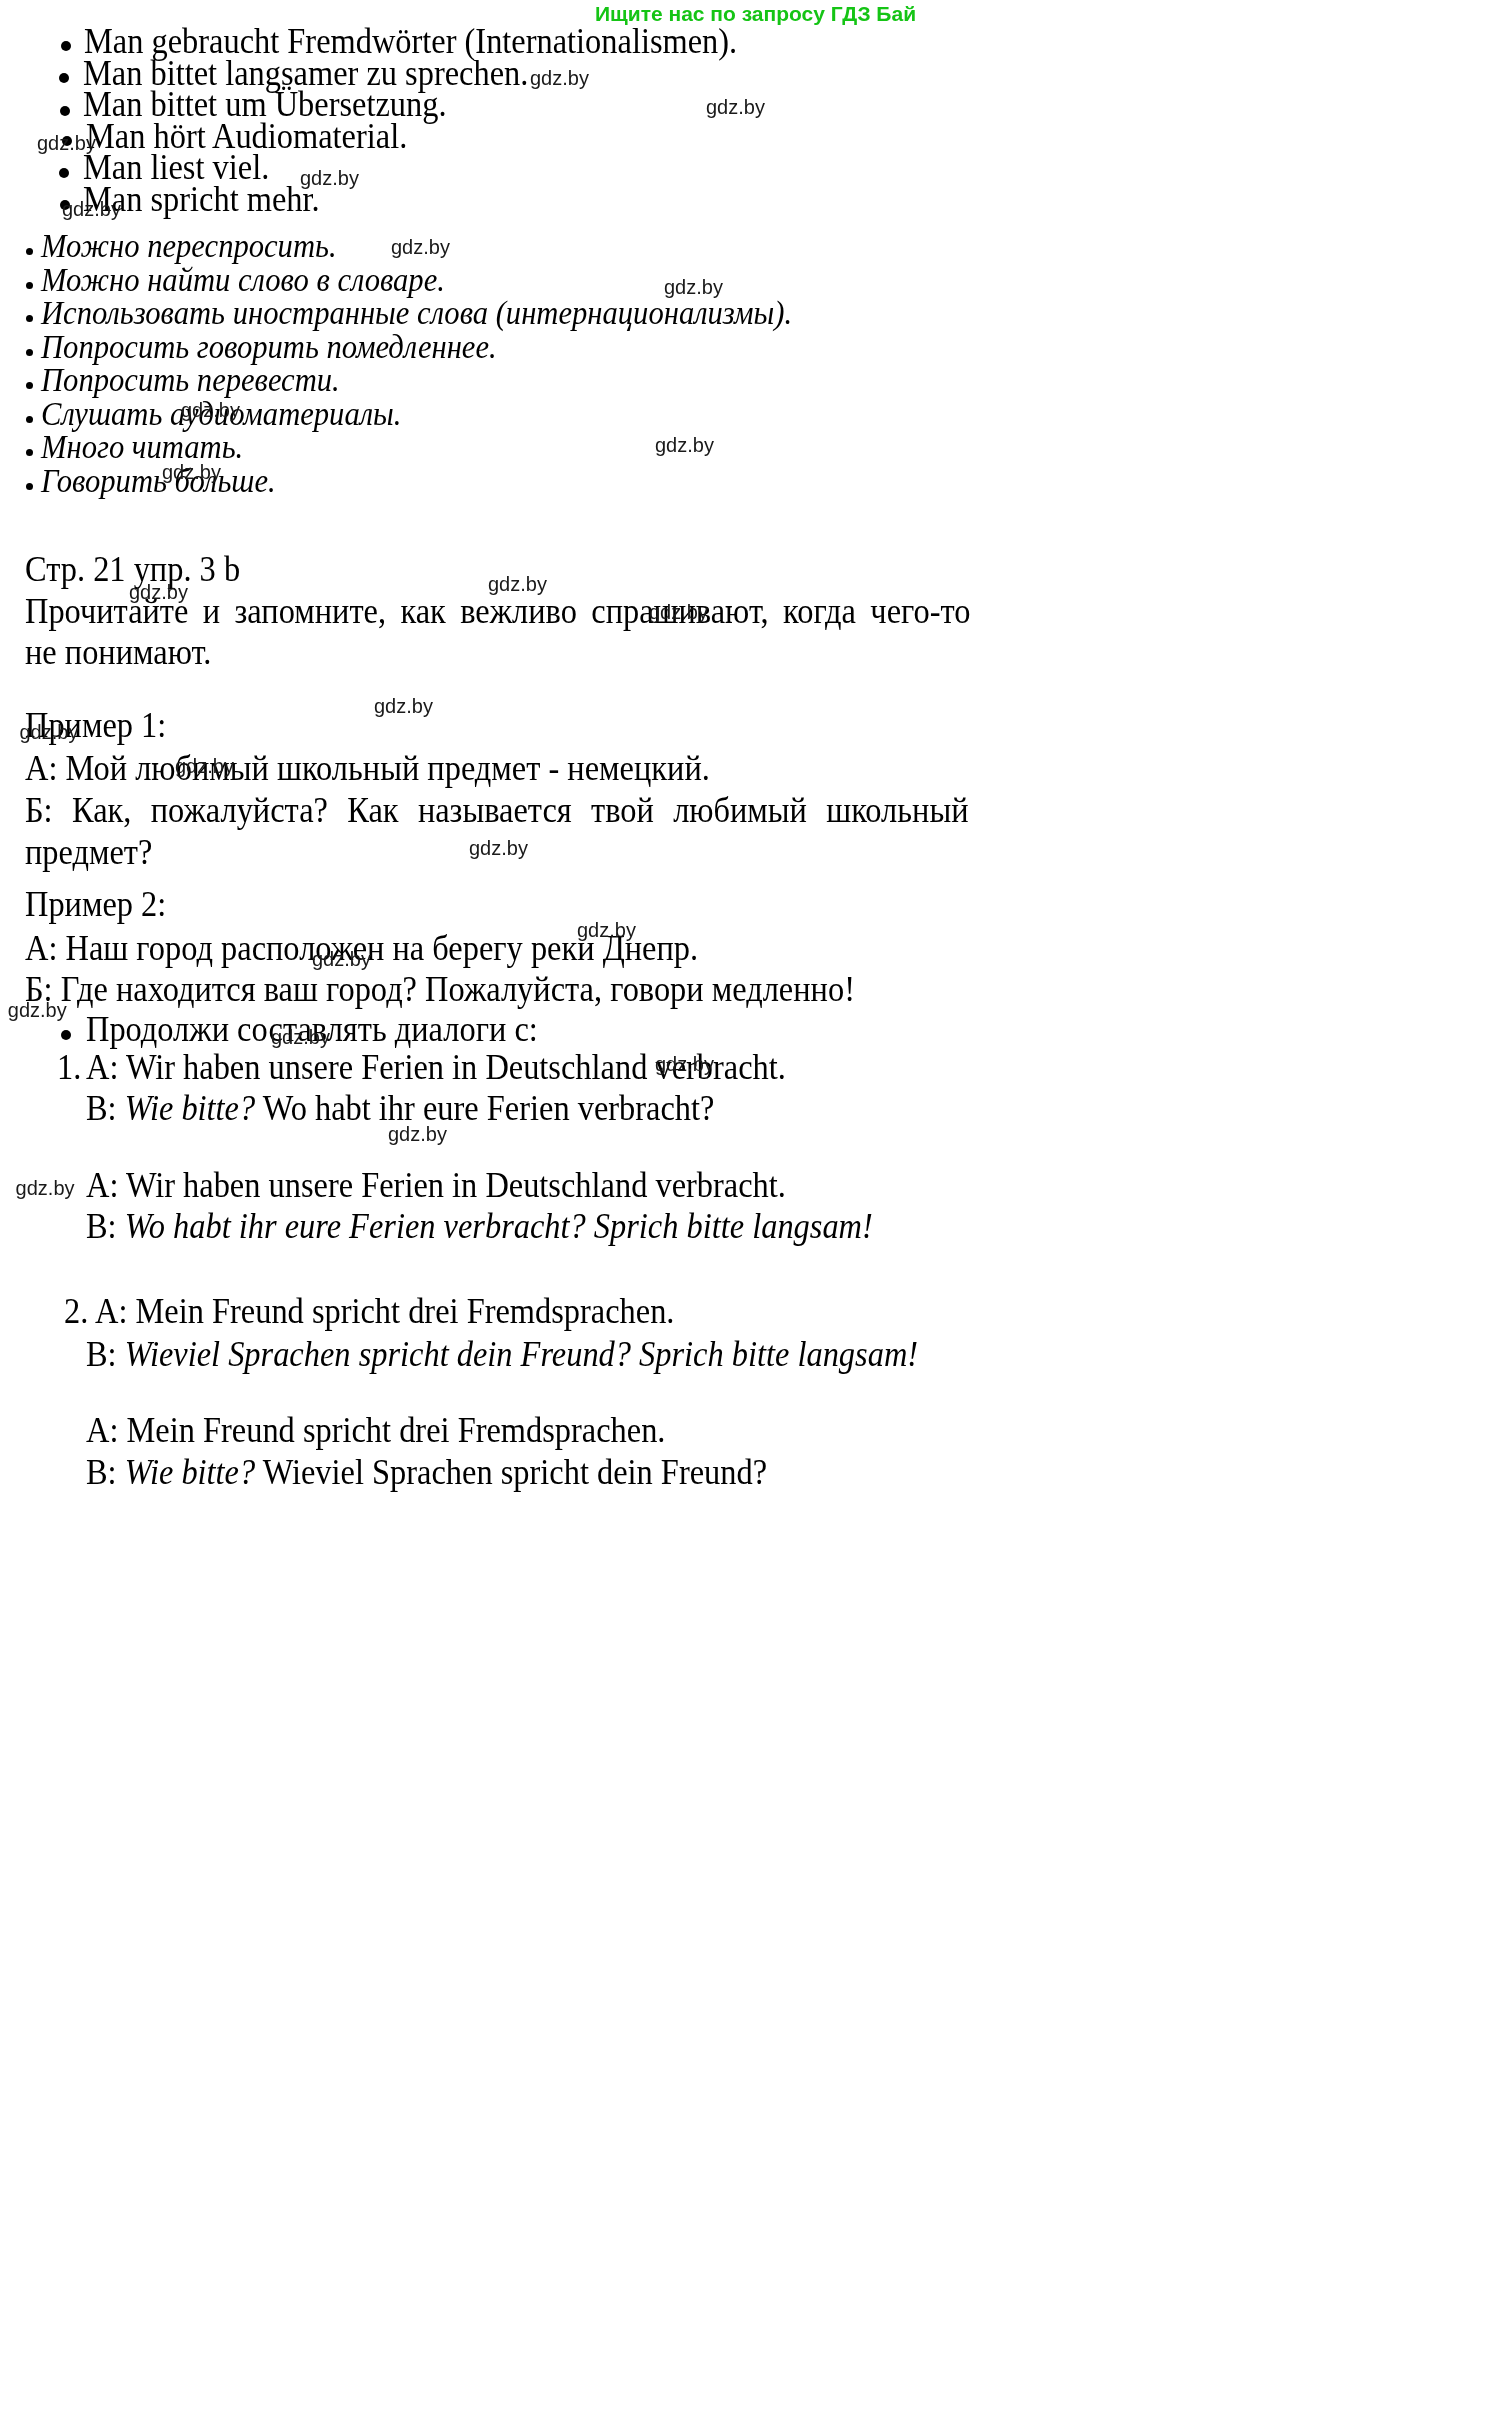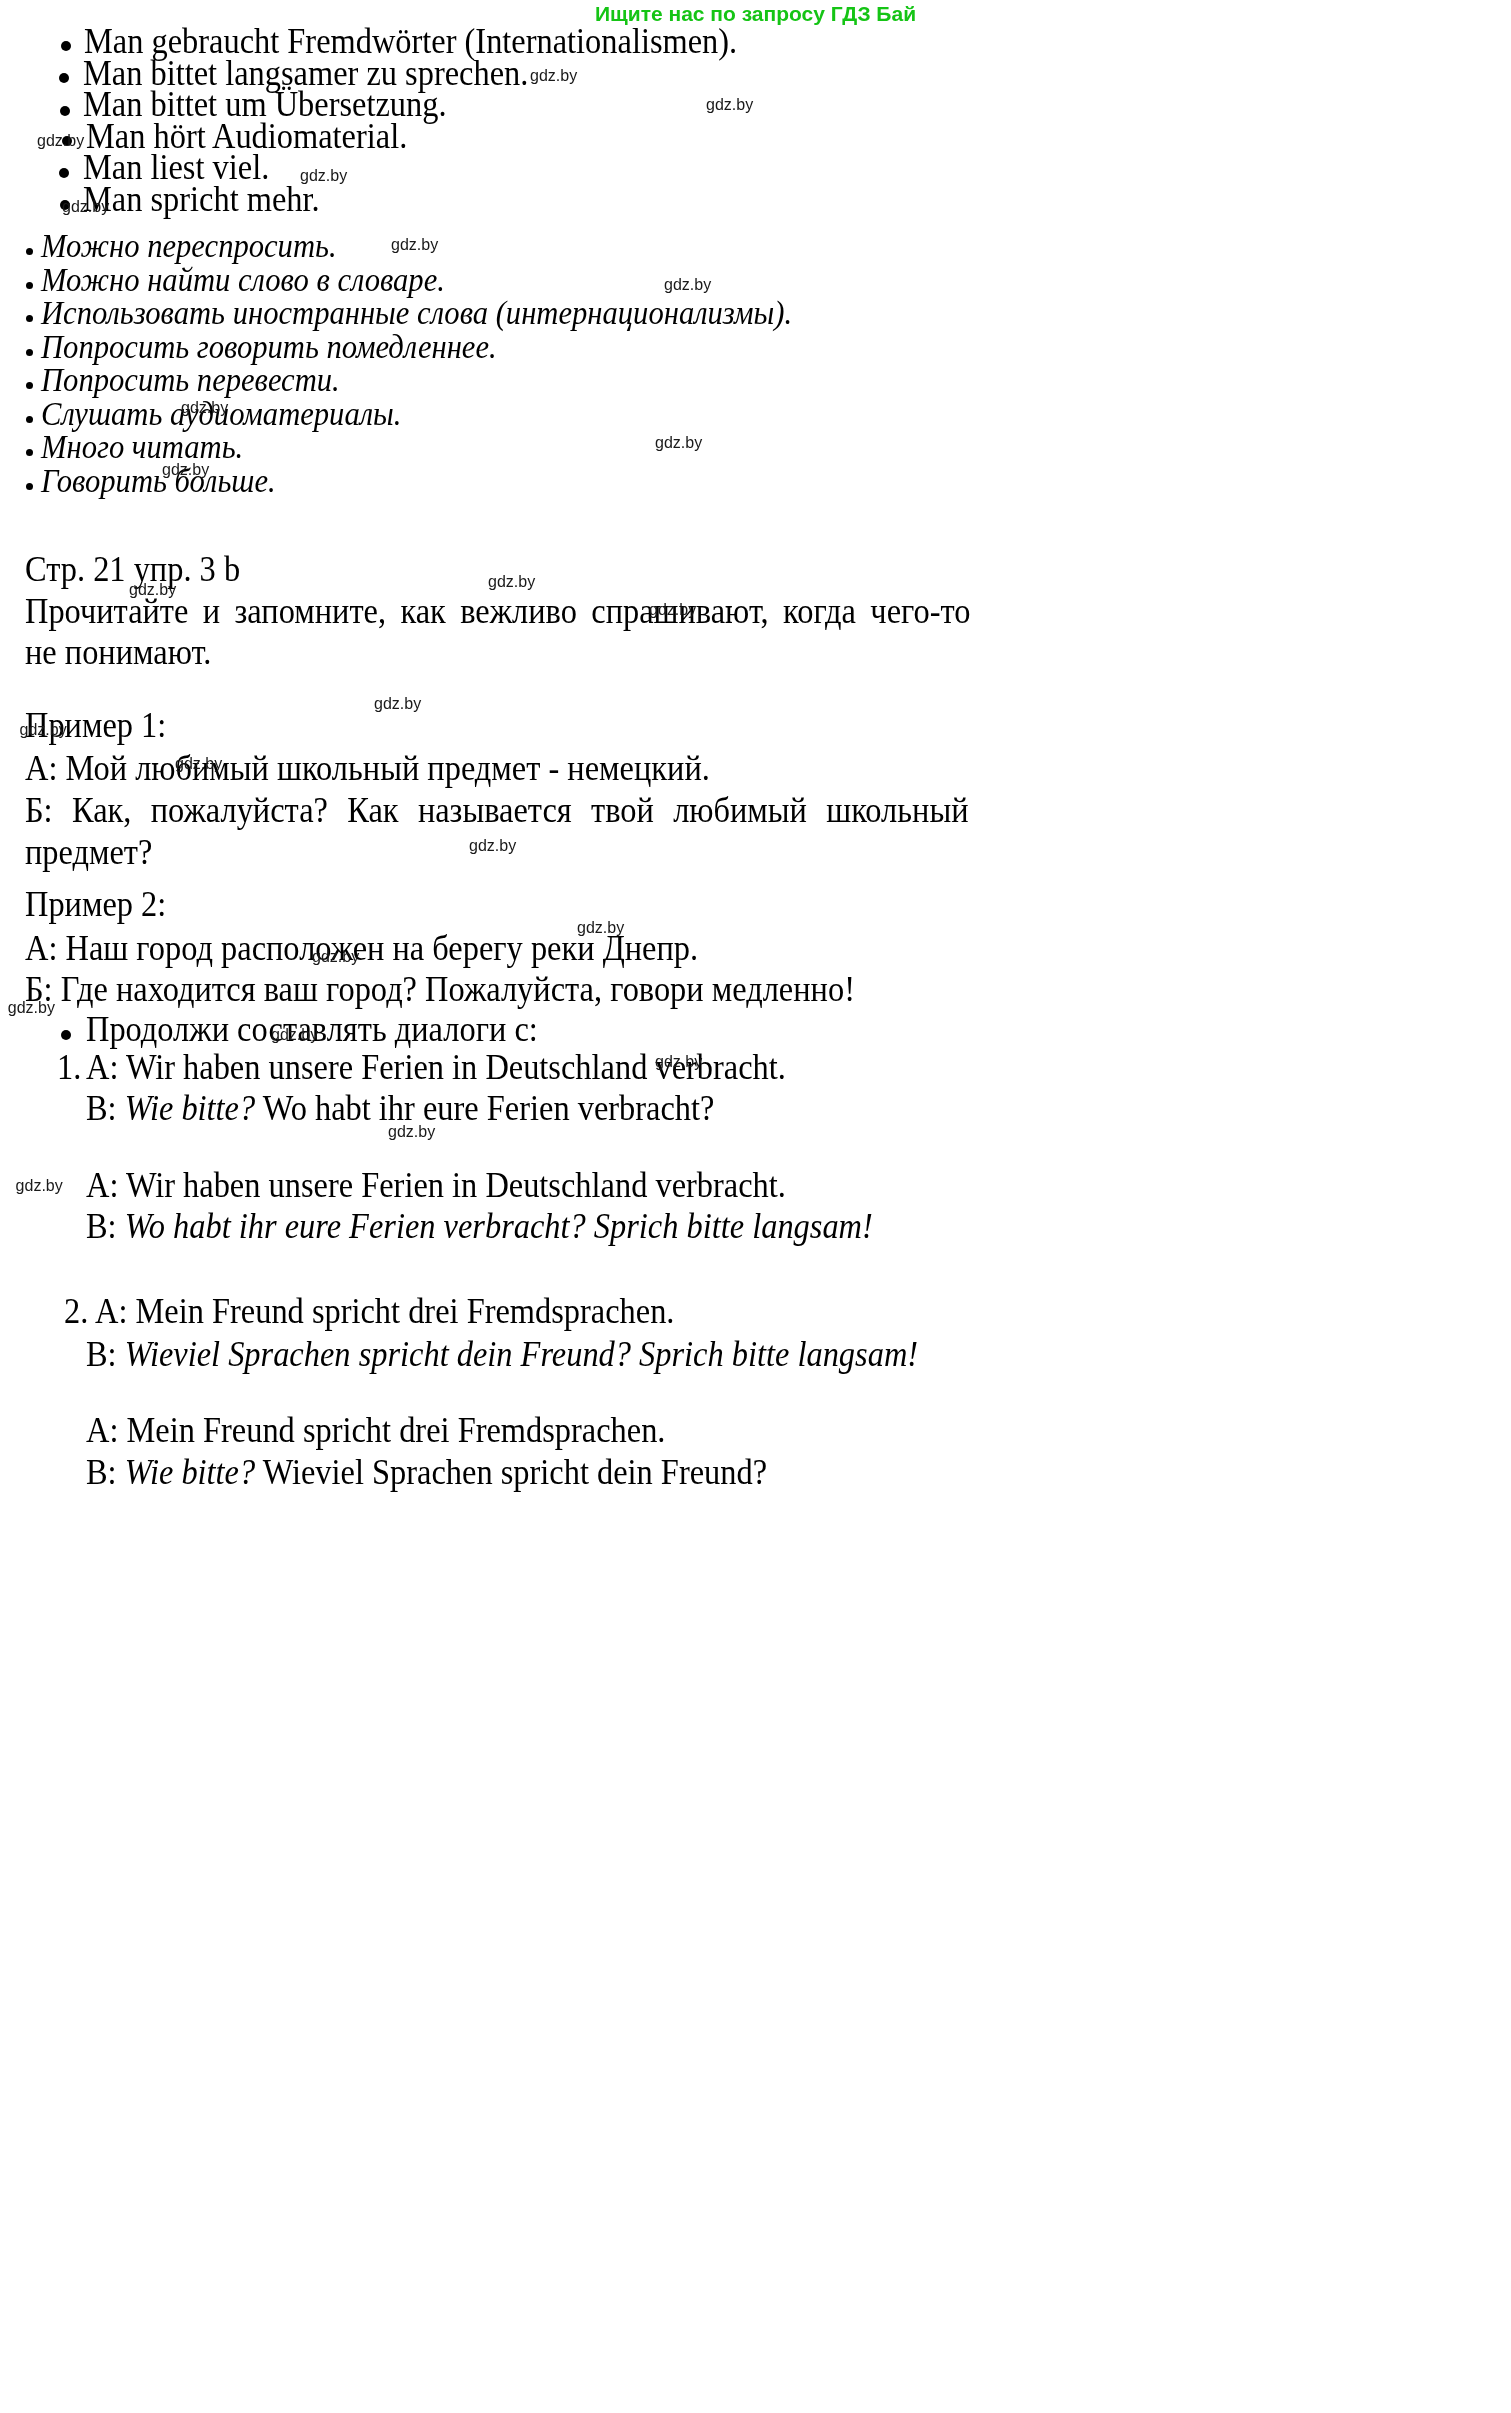--- a/index.html
+++ b/index.html
@@ -40,21 +40,21 @@
     font-weight: bold;
     font-size: 21px;
     color: #5b0a91;
     letter-spacing: 0.8px;
   }
 
   
   .wm {
     position: absolute;
     font-family: "Liberation Sans", sans-serif;
-    font-size: 16px;
+    font-size: 20px;
     color: #1a1a1a;
     white-space: nowrap;
     line-height: 1;
   }
 
   
   .tx {
     position: absolute;
     white-space: nowrap;
     line-height: 1;

